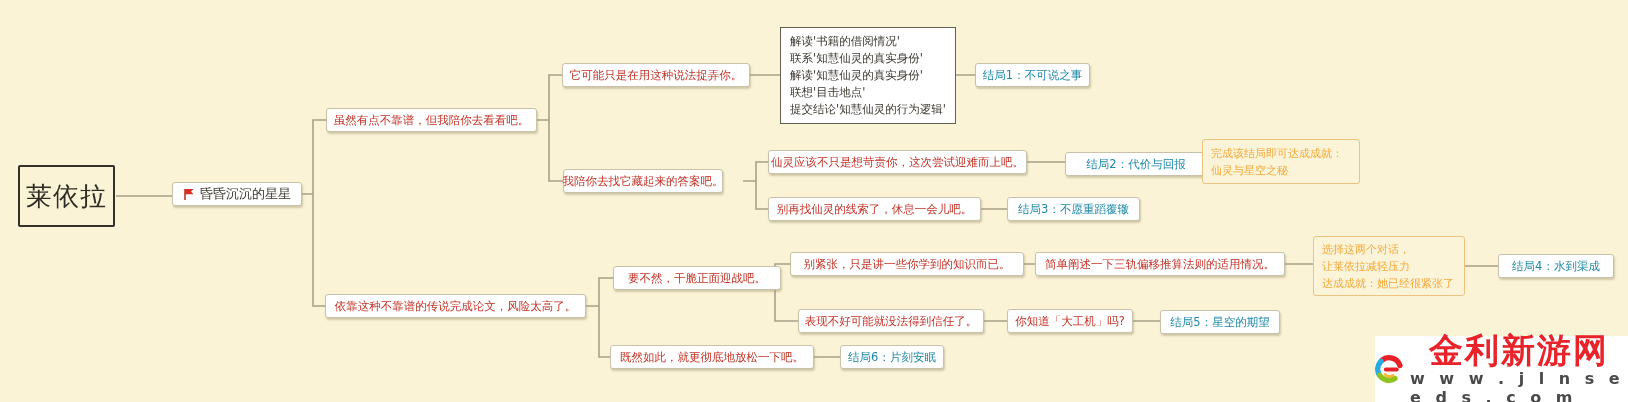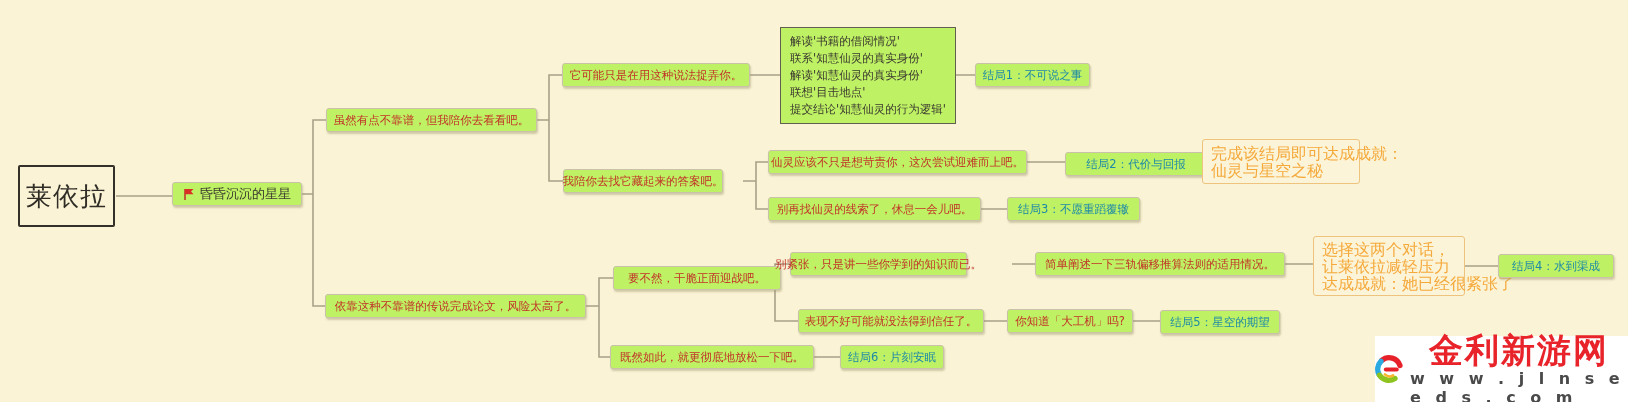--- a/index.html
+++ b/index.html
@@ -2,40 +2,40 @@
 <html><head>
 <meta charset="utf-8">
 <style>
   html,body{margin:0;padding:0;}
   body{font-family:"DejaVu Sans","Liberation Sans",sans-serif;}
   .canvas{position:relative;width:1628px;height:402px;background:#FAF3D6;overflow:hidden;}
   .lines{position:absolute;left:0;top:0;}
   .node{
     position:absolute;box-sizing:border-box;height:24px;
     display:flex;align-items:center;justify-content:center;
-    background:#bef264;border:1px solid #C9C1A9;border-radius:3px;
+    background:#ffffff;border:1px solid #C9C1A9;border-radius:3px;
     box-shadow:1px 2px 2px rgba(160,150,110,.45);
     font-size:11.5px;white-space:nowrap;color:#3B382F;
   }
   .choice{color:#C13327;}
   .ending{color:#1E89A7;}
   .root{
     height:62px;width:97px;background:transparent;border:2px solid #33302A;
     border-radius:2px;box-shadow:none;font-size:26px;color:#2F2D26;letter-spacing:1px;
   }
   .topic{font-size:13px;color:#3B382F;gap:5px;}
   .steps{
     height:97px;flex-direction:column;align-items:flex-start;justify-content:center;
     border:1px solid #615E52;border-radius:0;line-height:17px;font-size:11.5px;
     padding:4px 9px;color:#3B382F;box-shadow:none;
   }
   .ach{
     flex-direction:column;align-items:flex-start;justify-content:center;
     background:#FBF4D8;border:1px solid #EDC37D;color:#F5A93B;
-    line-height:17px;font-size:16px;padding:4px 8px;box-shadow:none;
+    line-height:17px;font-size:11px;padding:4px 8px;box-shadow:none;
   }
   .flagsvg{flex:0 0 auto;display:block;}
   .watermark{
     position:absolute;left:1375px;top:336px;width:253px;height:66px;background:#FFFFFF;
     display:flex;align-items:center;gap:6px;padding:2px 0;box-sizing:border-box;
   }
   .wm-text{display:flex;flex-direction:column;align-items:center;}
   .wm-name{font-size:34px;font-weight:900;color:#E8232A;letter-spacing:2px;line-height:36px;}
   .wm-url{font-size:16px;color:#4A4A4A;letter-spacing:4.5px;margin-top:1px;font-weight:600;}
 </style>
@@ -100,21 +100,21 @@
   </div>
 
   <div class="node choice" style="left:768px;top:197px;width:213px">别再找仙灵的线索了，休息一会儿吧。</div>
 
   <div class="node ending" style="left:1007px;top:197px;width:133px">结局3：不愿重蹈覆辙</div>
 
   <div class="node choice" style="left:325px;top:294px;width:261px">依靠这种不靠谱的传说完成论文，风险太高了。</div>
 
   <div class="node choice" style="left:613px;top:266px;width:168px">要不然，干脆正面迎战吧。</div>
 
-  <div class="node choice" style="left:790px;top:252px;width:177px">别紧张，只是讲一些你学到的知识而已。</div>
+  <div class="node choice" style="left:790px;top:252px;width:234px">别紧张，只是讲一些你学到的知识而已。</div>
 
   <div class="node choice" style="left:1035px;top:252px;width:250px">简单阐述一下三轨偏移推算法则的适用情况。</div>
 
   <div class="node ach" style="left:1313px;top:236px;width:152px;height:60px">
     <div>选择这两个对话，</div>
     <div>让莱依拉减轻压力</div>
     <div>达成成就：她已经很紧张了</div>
   </div>
 
   <div class="node ending" style="left:1498px;top:254px;width:116px">结局4：水到渠成</div>

